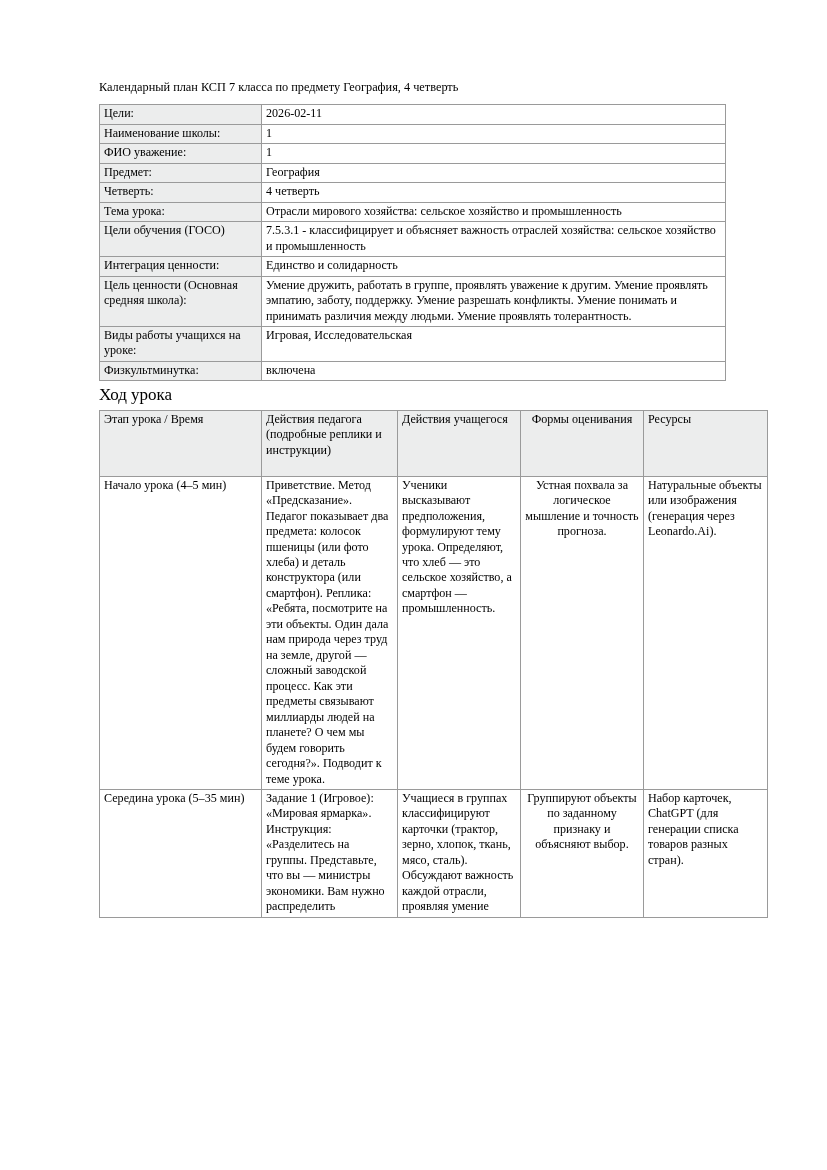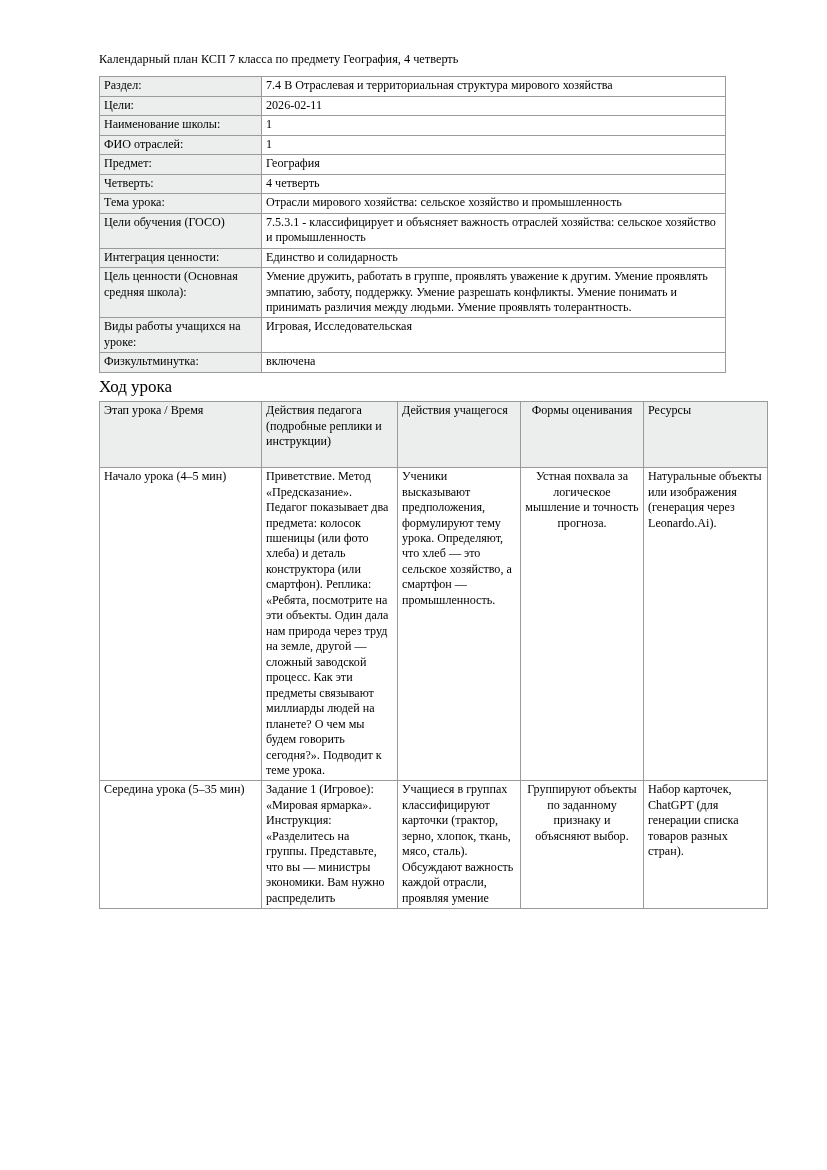--- a/index.html
+++ b/index.html
@@ -10,21 +10,21 @@
   body {
     width: 827px;
     min-height: 1170px;
     font-family: "Liberation Serif", serif;
     color: #000000;
   }
   .page {
     width: 827px;
     min-height: 1170px;
     box-sizing: border-box;
-    padding: 52px 99px 40px 99px;
+    padding: 80px 99px 40px 99px;
     background: #ffffff;
   }
   .doc-title {
     font-size: 12.3px;
     line-height: 1.25;
     margin-bottom: 9px;
   }
   table {
     border-collapse: collapse;
     width: 627px;
@@ -67,33 +67,29 @@
 </head>
 <body>
 
 <div class="page">
 
   <div class="doc-title">Календарный план КСП 7 класса по предмету География, 4 четверть</div>
 
   <table class="info-table">
     <tbody>
       <tr>
-        <td class="label">Раздел:</td>
-        <td class="value">7.4 В Отраслевая и территориальная структура мирового хозяйства</td>
-      </tr>
-      <tr>
         <td class="label">Цели:</td>
         <td class="value">2026-02-11</td>
       </tr>
       <tr>
         <td class="label">Наименование школы:</td>
         <td class="value">1</td>
       </tr>
       <tr>
-        <td class="label">ФИО отраслей:</td>
+        <td class="label">ФИО уважение:</td>
         <td class="value">1</td>
       </tr>
       <tr>
         <td class="label">Предмет:</td>
         <td class="value">География</td>
       </tr>
       <tr>
         <td class="label">Четверть:</td>
         <td class="value">4 четверть</td>
       </tr>

